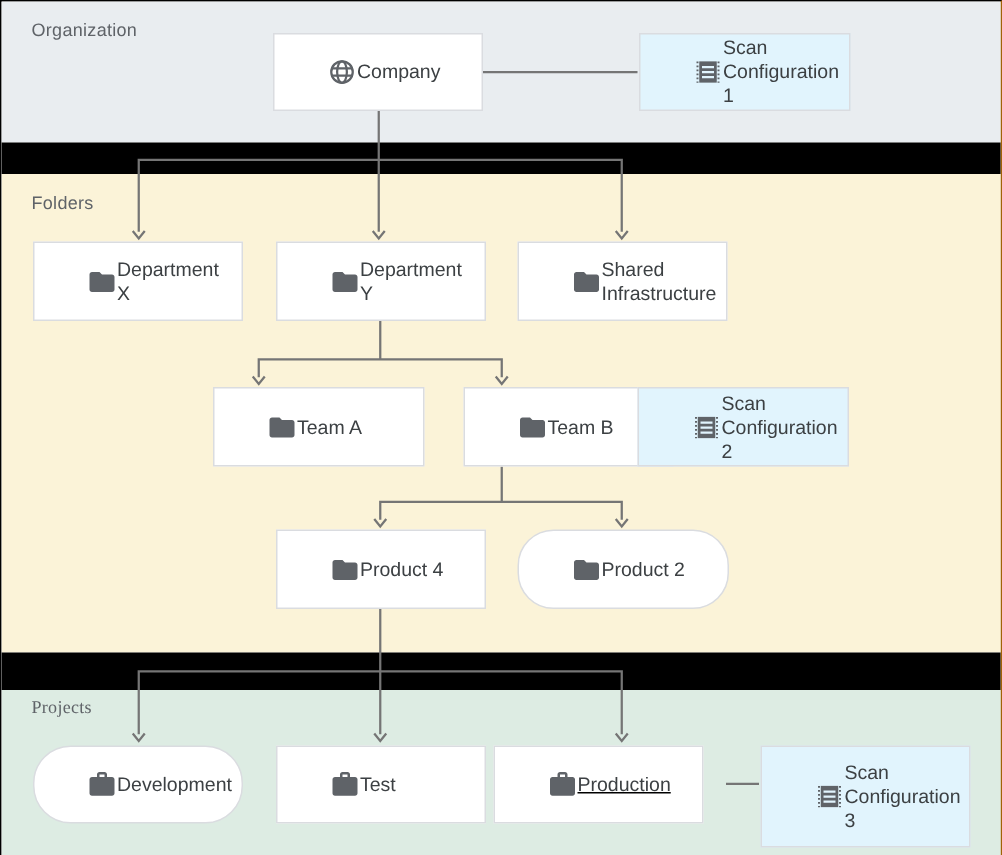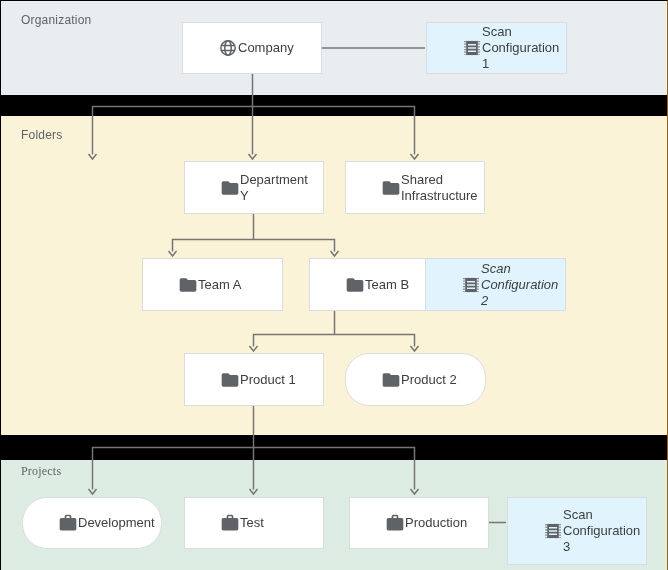--- a/index.html
+++ b/index.html
@@ -112,20 +112,28 @@
             <path d="M7.2 8h9.6M7.2 12h9.6M7.2 16h9.6"></path>
           </g>
         <g stroke="#5f6368" stroke-width="1.6" stroke-dasharray="1.5 1.7">
             <path d="M3.6 3.5v17M20.4 3.5v17"></path>
           </g>
       </svg>
     </span>
     <span class="label">Scan Configuration 1</span>
   </div>
 
+  <div class="node" style="left:21px;top:160px;width:140px;height:53px;">
+    <span class="icon">
+      <svg viewBox="0 0 24 24" width="20" height="20" fill="#5f6368">
+        <path d="M10 4H4c-1.1 0-2 .9-2 2v12c0 1.1.9 2 2 2h16c1.1 0 2-.9 2-2V8c0-1.1-.9-2-2-2h-8l-2-2z"></path>
+      </svg>
+    </span>
+    <span class="label">Department X</span>
+  </div>
 
   <div class="node" style="left:183px;top:160px;width:140px;height:53px;">
     <span class="icon">
       <svg viewBox="0 0 24 24" width="20" height="20" fill="#5f6368">
         <path d="M10 4H4c-1.1 0-2 .9-2 2v12c0 1.1.9 2 2 2h16c1.1 0 2-.9 2-2V8c0-1.1-.9-2-2-2h-8l-2-2z"></path>
       </svg>
     </span>
     <span class="label">Department Y</span>
   </div>
 
@@ -149,42 +157,42 @@
 
   <div class="node" style="left:263px;top:257px;width:140px;height:53px;margin-left:45px;">
     <span class="icon">
       <svg viewBox="0 0 24 24" width="20" height="20" fill="#5f6368">
         <path d="M10 4H4c-1.1 0-2 .9-2 2v12c0 1.1.9 2 2 2h16c1.1 0 2-.9 2-2V8c0-1.1-.9-2-2-2h-8l-2-2z"></path>
       </svg>
     </span>
     <span class="label">Team B</span>
   </div>
 
-  <div class="node scan" style="left:424px;top:257px;width:141px;height:53px;font-style:italic;">
+  <div class="node scan" style="left:424px;top:257px;width:141px;height:53px;">
     <span class="icon">
       <svg viewBox="0 0 24 24" width="20" height="20">
         <rect x="5" y="3.5" width="14" height="17" fill="#5f6368"></rect>
         <g stroke="#e1f4fd" stroke-width="1.8">
             <path d="M7.2 8h9.6M7.2 12h9.6M7.2 16h9.6"></path>
           </g>
         <g stroke="#5f6368" stroke-width="1.6" stroke-dasharray="1.5 1.7">
             <path d="M3.6 3.5v17M20.4 3.5v17"></path>
           </g>
       </svg>
     </span>
     <span class="label">Scan Configuration 2</span>
   </div>
 
   <div class="node" style="left:183px;top:352px;width:140px;height:53px;">
     <span class="icon">
       <svg viewBox="0 0 24 24" width="20" height="20" fill="#5f6368">
         <path d="M10 4H4c-1.1 0-2 .9-2 2v12c0 1.1.9 2 2 2h16c1.1 0 2-.9 2-2V8c0-1.1-.9-2-2-2h-8l-2-2z"></path>
       </svg>
     </span>
-    <span class="label">Product 1</span>
+    <span class="label">Product 4</span>
   </div>
 
   <div class="node" style="left:344px;top:352px;width:141px;height:53px;border-radius:24px;">
     <span class="icon">
       <svg viewBox="0 0 24 24" width="20" height="20" fill="#5f6368">
         <path d="M10 4H4c-1.1 0-2 .9-2 2v12c0 1.1.9 2 2 2h16c1.1 0 2-.9 2-2V8c0-1.1-.9-2-2-2h-8l-2-2z"></path>
       </svg>
     </span>
     <span class="label">Product 2</span>
   </div>
@@ -200,21 +208,21 @@
 
   <div class="node" style="left:183px;top:496px;width:140px;height:52px;">
     <span class="icon">
       <svg viewBox="0 0 24 24" width="20" height="20" fill="#5f6368">
         <path d="M20 6h-4V4c0-1.1-.9-2-2-2h-4C8.9 2 8 2.9 8 4v2H4C2.9 6 2 6.9 2 8v11c0 1.1.9 2 2 2h16c1.1 0 2-.9 2-2V8c0-1.1-.9-2-2-2zm-6 0h-4V4h4v2z"></path>
       </svg>
     </span>
     <span class="label">Test</span>
   </div>
 
-  <div class="node" style="left:348px;top:496px;width:140px;height:52px;">
+  <div class="node" style="left:328px;top:496px;width:140px;height:52px;text-decoration:underline;">
     <span class="icon">
       <svg viewBox="0 0 24 24" width="20" height="20" fill="#5f6368">
         <path d="M20 6h-4V4c0-1.1-.9-2-2-2h-4C8.9 2 8 2.9 8 4v2H4C2.9 6 2 6.9 2 8v11c0 1.1.9 2 2 2h16c1.1 0 2-.9 2-2V8c0-1.1-.9-2-2-2zm-6 0h-4V4h4v2z"></path>
       </svg>
     </span>
     <span class="label">Production</span>
   </div>
 
   <div class="node scan" style="left:506px;top:496px;width:140px;height:68px;">
     <span class="icon">

